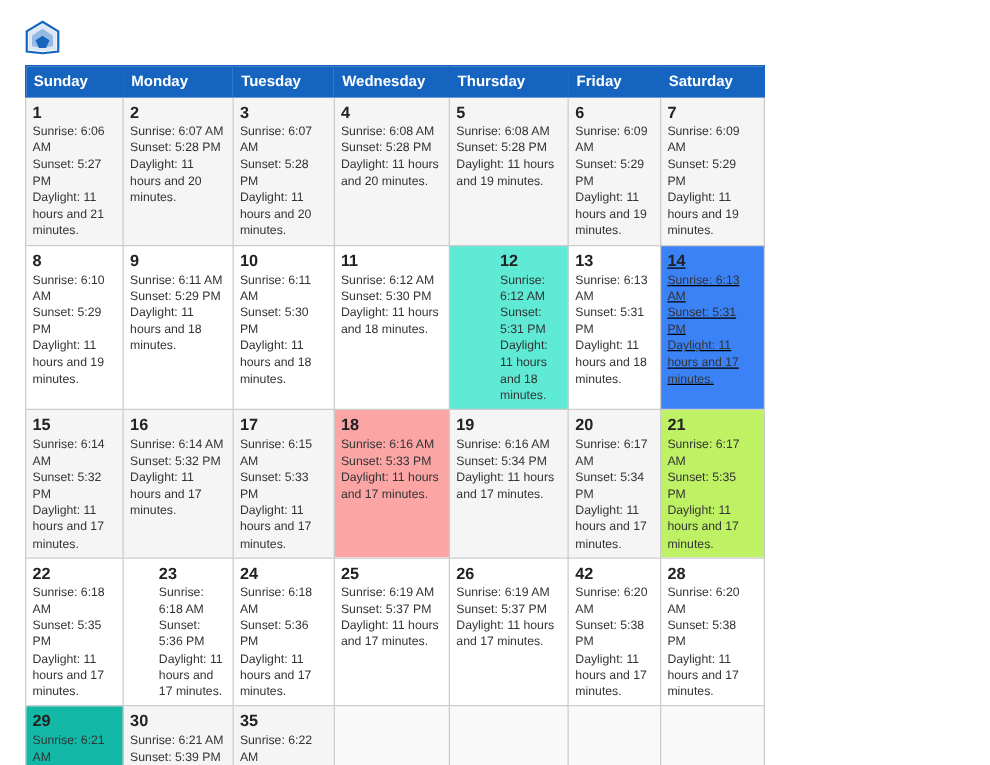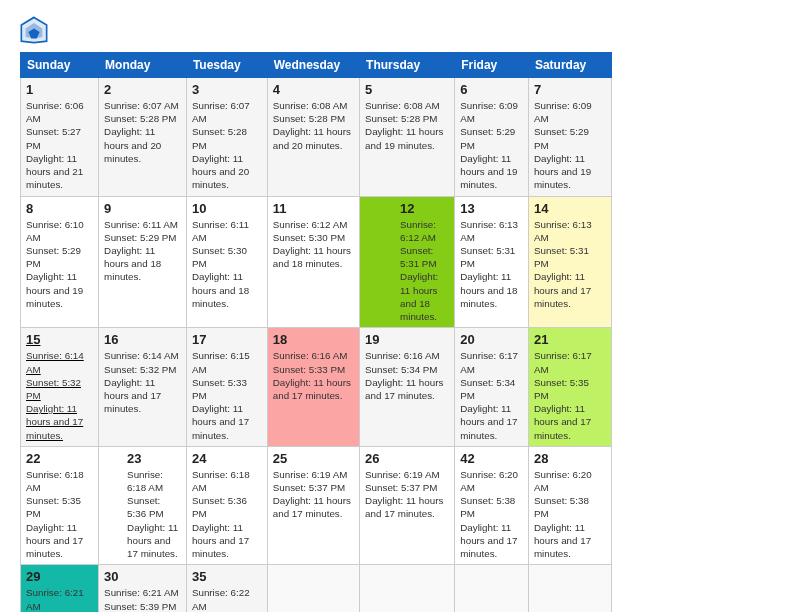--- a/index.html
+++ b/index.html
@@ -172,35 +172,35 @@
             <div class="day-info">Sunrise: 6:11 AM<br>Sunset: 5:29 PM<br>Daylight: 11 hours and 18 minutes.</div>
           </td>
           <td style="background: rgb(255, 255, 255);">
             <span class="day-num">10</span>
             <div class="day-info">Sunrise: 6:11 AM<br>Sunset: 5:30 PM<br>Daylight: 11 hours and 18 minutes.</div>
           </td>
           <td style="background: rgb(255, 255, 255);">
             <span class="day-num">11</span>
             <div class="day-info">Sunrise: 6:12 AM<br>Sunset: 5:30 PM<br>Daylight: 11 hours and 18 minutes.</div>
           </td>
-          <td style="background: #84cc16; padding-left: 40px;">
+          <td style="background: #5eead4; padding-left: 40px;">
             <span class="day-num">12</span>
             <div class="day-info">Sunrise: 6:12 AM<br>Sunset: 5:31 PM<br>Daylight: 11 hours and 18 minutes.</div>
           </td>
           <td style="background: rgb(255, 255, 255);">
             <span class="day-num">13</span>
             <div class="day-info">Sunrise: 6:13 AM<br>Sunset: 5:31 PM<br>Daylight: 11 hours and 18 minutes.</div>
           </td>
-          <td style="background: #fef9c3;">
+          <td style="background: #3b82f6; text-decoration: underline;">
             <span class="day-num">14</span>
             <div class="day-info">Sunrise: 6:13 AM<br>Sunset: 5:31 PM<br>Daylight: 11 hours and 17 minutes.</div>
           </td>
         </tr>
         <tr>
-          <td style="background: rgb(245, 245, 245); text-decoration: underline;">
+          <td style="background: rgb(245, 245, 245);">
             <span class="day-num">15</span>
             <div class="day-info">Sunrise: 6:14 AM<br>Sunset: 5:32 PM<br>Daylight: 11 hours and 17 minutes.</div>
           </td>
           <td style="background: rgb(245, 245, 245);">
             <span class="day-num">16</span>
             <div class="day-info">Sunrise: 6:14 AM<br>Sunset: 5:32 PM<br>Daylight: 11 hours and 17 minutes.</div>
           </td>
           <td style="background: rgb(245, 245, 245);">
             <span class="day-num">17</span>
             <div class="day-info">Sunrise: 6:15 AM<br>Sunset: 5:33 PM<br>Daylight: 11 hours and 17 minutes.</div>

